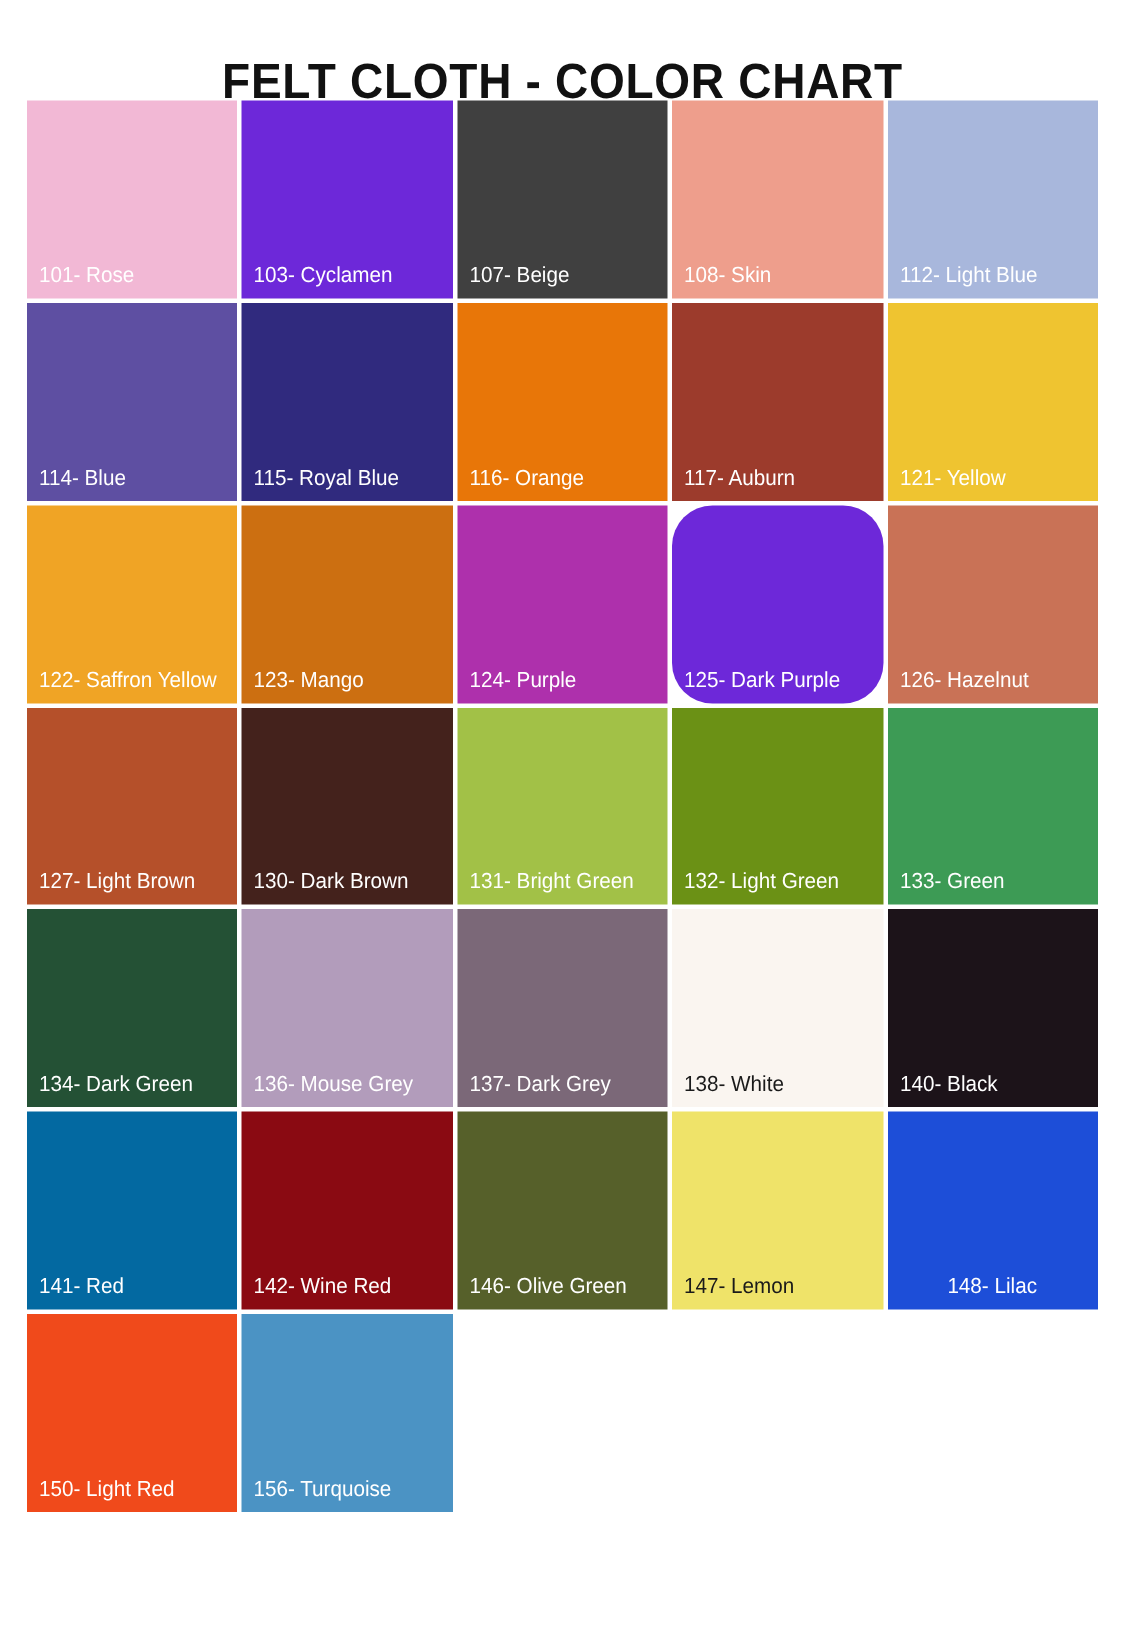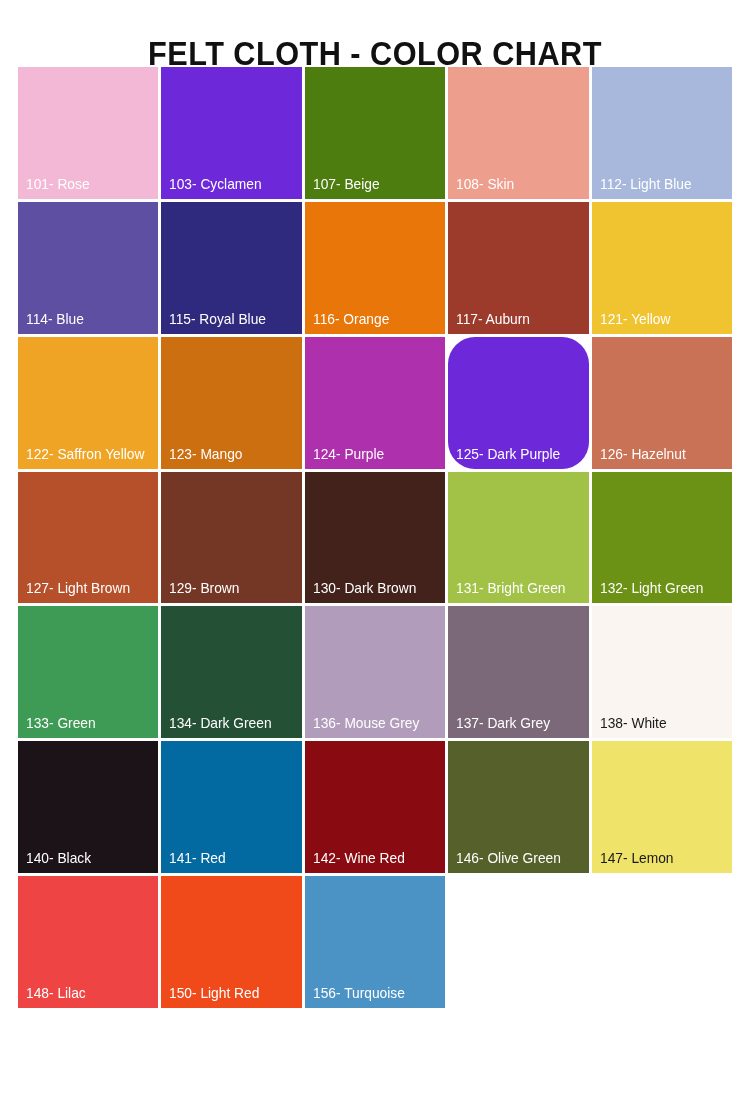--- a/index.html
+++ b/index.html
@@ -89,21 +89,21 @@
 
   <h1 class="chart-title">FELT CLOTH - COLOR CHART</h1>
 
   <div class="swatch-grid" id="swatch-grid">
       <div class="swatch" style="background-color: rgb(242, 184, 213);">
         <span class="swatch-label" style="color: rgb(255, 255, 255);">101- Rose</span>
       </div>
       <div class="swatch" style="background-color: #6d28d9;">
         <span class="swatch-label" style="color: rgb(255, 255, 255);">103- Cyclamen</span>
       </div>
-      <div class="swatch" style="background-color: #4d7c0f;">
+      <div class="swatch" style="background-color: #404040;">
         <span class="swatch-label" style="color: rgb(255, 255, 255);">107- Beige</span>
       </div>
       <div class="swatch" style="background-color: rgb(238, 158, 140);">
         <span class="swatch-label" style="color: rgb(255, 255, 255);">108- Skin</span>
       </div>
       <div class="swatch" style="background-color: rgb(168, 183, 220);">
         <span class="swatch-label" style="color: rgb(255, 255, 255);">112- Light Blue</span>
       </div>
       <div class="swatch" style="background-color: rgb(94, 79, 162);">
         <span class="swatch-label" style="color: rgb(255, 255, 255);">114- Blue</span>
@@ -131,23 +131,20 @@
       </div>
       <div class="swatch" style="background-color: #6d28d9; border-radius: 27px;">
         <span class="swatch-label" style="color: rgb(255, 255, 255);">125- Dark Purple</span>
       </div>
       <div class="swatch" style="background-color: rgb(201, 114, 86);">
         <span class="swatch-label" style="color: rgb(255, 255, 255);">126- Hazelnut</span>
       </div>
       <div class="swatch" style="background-color: rgb(181, 80, 42);">
         <span class="swatch-label" style="color: rgb(255, 255, 255);">127- Light Brown</span>
       </div>
-      <div class="swatch" style="background-color: rgb(116, 55, 38);">
-        <span class="swatch-label" style="color: rgb(255, 255, 255);">129- Brown</span>
-      </div>
       <div class="swatch" style="background-color: rgb(68, 34, 28);">
         <span class="swatch-label" style="color: rgb(255, 255, 255);">130- Dark Brown</span>
       </div>
       <div class="swatch" style="background-color: rgb(162, 193, 71);">
         <span class="swatch-label" style="color: rgb(255, 255, 255);">131- Bright Green</span>
       </div>
       <div class="swatch" style="background-color: rgb(107, 145, 21);">
         <span class="swatch-label" style="color: rgb(255, 255, 255);">132- Light Green</span>
       </div>
       <div class="swatch" style="background-color: rgb(61, 155, 85);">
@@ -173,21 +170,21 @@
       </div>
       <div class="swatch" style="background-color: rgb(138, 10, 18);">
         <span class="swatch-label" style="color: rgb(255, 255, 255);">142- Wine Red</span>
       </div>
       <div class="swatch" style="background-color: rgb(86, 96, 42);">
         <span class="swatch-label" style="color: rgb(255, 255, 255);">146- Olive Green</span>
       </div>
       <div class="swatch dark-text" style="background-color: rgb(239, 227, 105);">
         <span class="swatch-label" style="color: rgb(26, 26, 26);">147- Lemon</span>
       </div>
-      <div class="swatch" style="background-color: #ef4444;">
+      <div class="swatch" style="background-color: #1d4ed8; text-align: center;">
         <span class="swatch-label" style="color: rgb(255, 255, 255);">148- Lilac</span>
       </div>
       <div class="swatch" style="background-color: rgb(240, 74, 27);">
         <span class="swatch-label" style="color: rgb(255, 255, 255);">150- Light Red</span>
       </div>
       <div class="swatch" style="background-color: rgb(75, 147, 196);">
         <span class="swatch-label" style="color: rgb(255, 255, 255);">156- Turquoise</span>
       </div>
     </div>
 

